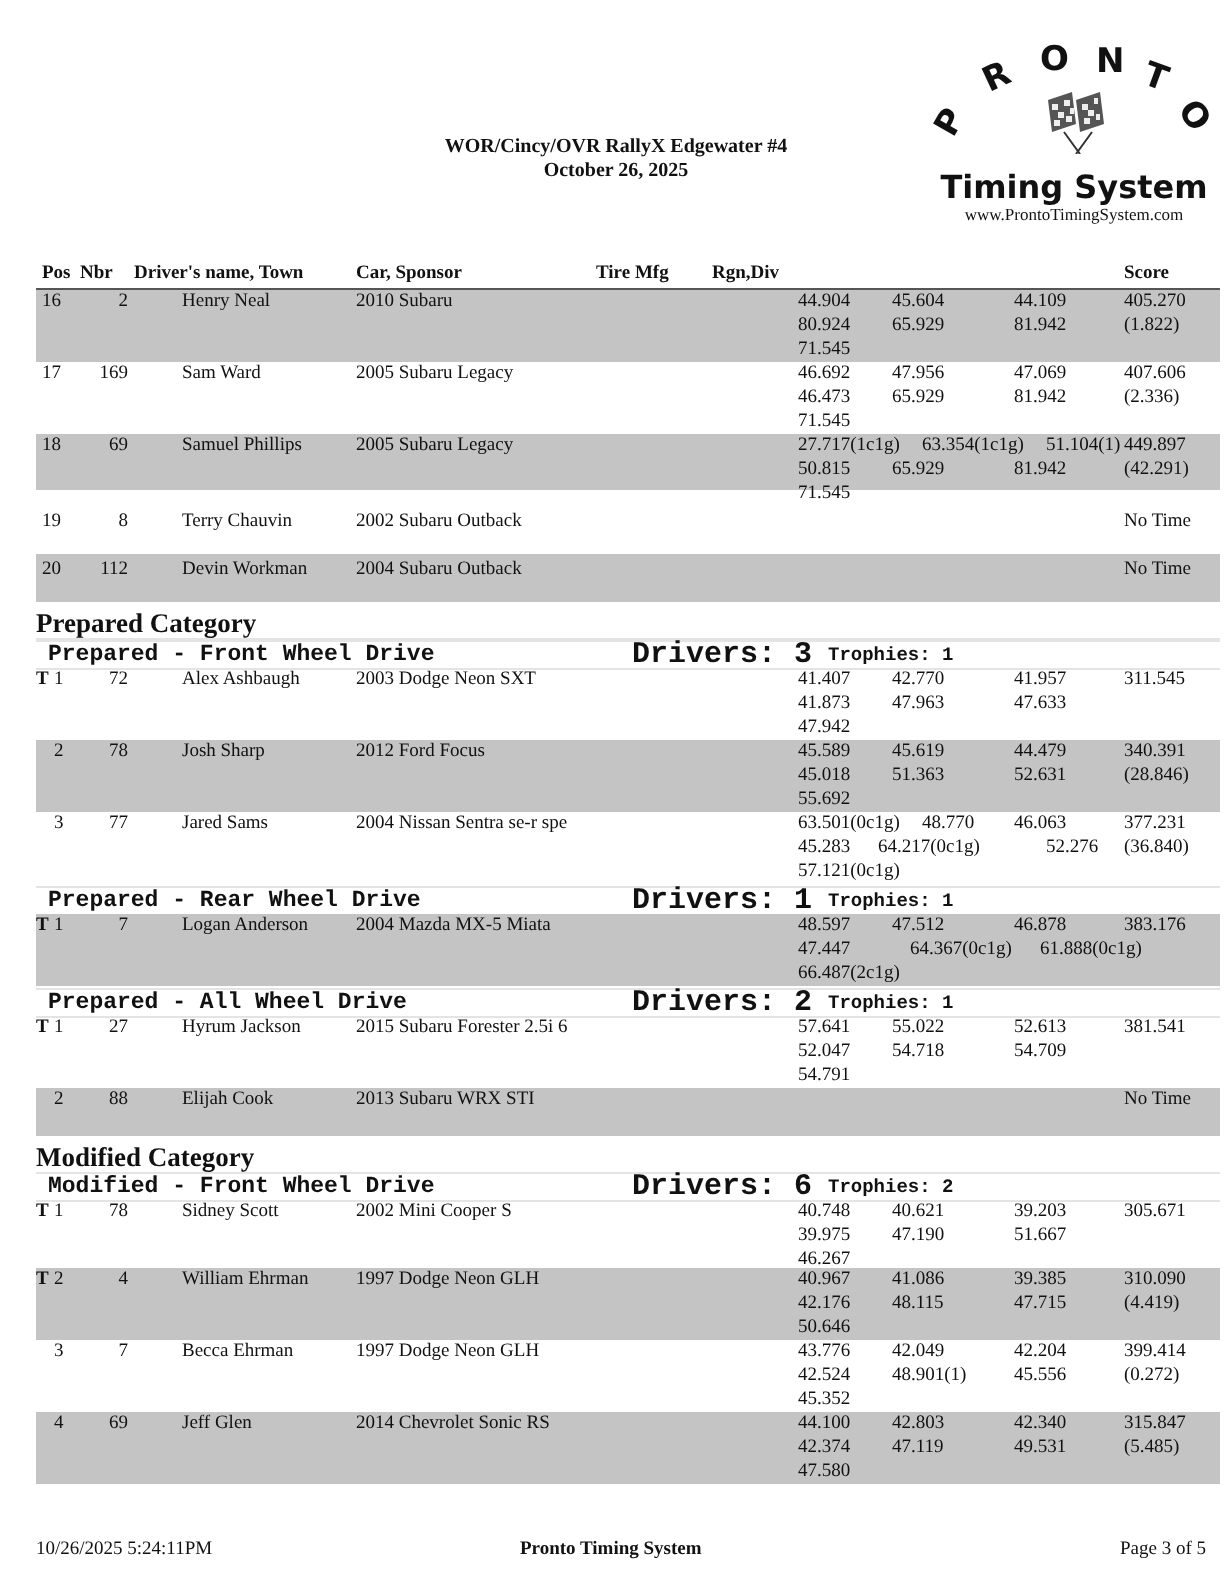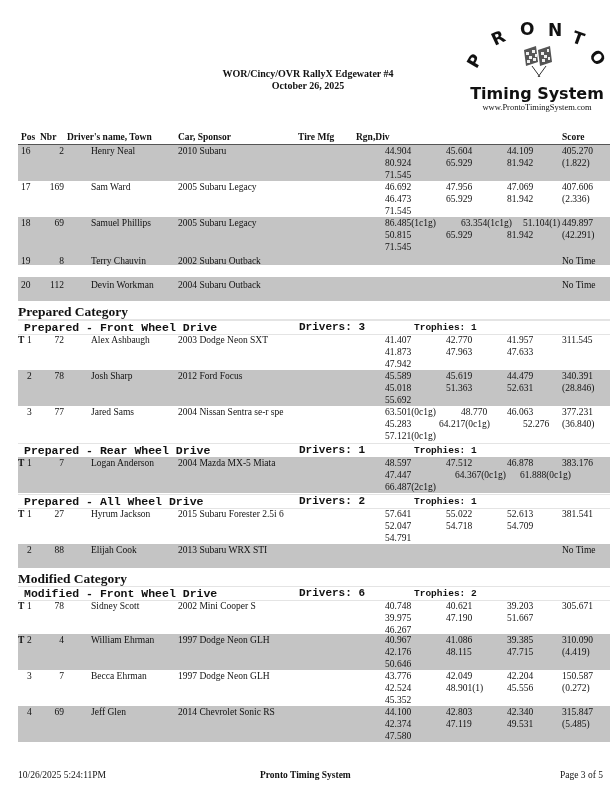--- a/index.html
+++ b/index.html
@@ -21,34 +21,34 @@
     border-bottom: 2px solid #555; }
   .hdr span { position: absolute; top: 0; white-space: nowrap; }
 
   .row { position: absolute; left: 18px; width: 592px; font-size: 9.5px; line-height: 12px; }
   .row.shade { background: #c4c4c4; }
   .row span { position: absolute; white-space: nowrap; }
   .c-pos { left: 3px; }
   .c-nbr { left: 24px; width: 22px; text-align: right; }
   .c-name { left: 49px; margin-left: 24px; }
   .c-car { left: 160px; }
-  .c-t1 { left: 367px; text-align: right; }
+  .c-t1 { left: 381px; text-align: right; }
   .c-t2 { left: 428px; }
   .c-t3 { left: 489px; }
   .c-score { left: 544px; }
   .c-tag { left: 0px; font-weight: bold; }
   .c-posT { left: 9px; }
 
   .cat { position: absolute; left: 18px; width: 592px; font-size: 13.5px; font-weight: bold; line-height: 15px;
     border-bottom: 1px solid #e4e4e4; }
   .cls { position: absolute; left: 18px; width: 592px; height: 13px; font-size: 11.5px; font-weight: bold; line-height: 13px;
     border-bottom: 1px solid #e4e4e4; border-top: 1px solid #e4e4e4; }
   .cls span { position: absolute; white-space: nowrap; font-family: Liberation Mono, monospace; }
   .cls .cn { left: 6px; }
-  .cls .dr { left: 281px; font-size: 11px; }
+  .cls .dr { left: 298px; font-size: 15px; }
   .cls .tr { left: 396px; font-size: 9.5px; }
 
   .footer { position: absolute; top: 770px; left: 18px; width: 592px; font-size: 9.5px; }
   .footer span { position: absolute; white-space: nowrap; }
 </style>
 </head>
 <body>
 
 <div class="title-block">
   <div class="subtitle">WOR/Cincy/OVR RallyX Edgewater #4</div>
@@ -113,26 +113,26 @@
   <span class="c-t2" style="top:0">47.956</span>
   <span class="c-t3" style="top:0">47.069</span>
   <span class="c-score" style="top:0">407.606</span>
   <span class="c-t1" style="top:12px">46.473</span>
   <span class="c-t2" style="top:12px">65.929</span>
   <span class="c-t3" style="top:12px">81.942</span>
   <span class="c-score" style="top:12px">(2.336)</span>
   <span class="c-t1" style="top:24px">71.545</span>
 </div>
 
-<div class="row shade" style="top:217px;height:48px">
+<div class="row shade" style="top:217px;height:28px">
   <span class="c-pos" style="top:0">18</span>
   <span class="c-nbr" style="top:0">69</span>
   <span class="c-name" style="top:0">Samuel Phillips</span>
   <span class="c-car" style="top:0">2005 Subaru Legacy</span>
-  <span class="c-t1" style="top:0">86.485(1c1g)</span>
+  <span class="c-t1" style="top:0">27.717(1c1g)</span>
   <span style="left:443px;top:0">63.354(1c1g)</span>
   <span style="left:505px;top:0">51.104(1)</span>
   <span class="c-score" style="top:0">449.897</span>
   <span class="c-t1" style="top:12px">50.815</span>
   <span class="c-t2" style="top:12px">65.929</span>
   <span class="c-t3" style="top:12px">81.942</span>
   <span class="c-score" style="top:12px">(42.291)</span>
   <span class="c-t1" style="top:24px">71.545</span>
 </div>
 
@@ -302,21 +302,21 @@
 </div>
 
 <div class="row" style="top:670px;height:36px">
   <span class="c-posT" style="top:0">3</span>
   <span class="c-nbr" style="top:0">7</span>
   <span class="c-name" style="top:0">Becca Ehrman</span>
   <span class="c-car" style="top:0">1997 Dodge Neon GLH</span>
   <span class="c-t1" style="top:0">43.776</span>
   <span class="c-t2" style="top:0">42.049</span>
   <span class="c-t3" style="top:0">42.204</span>
-  <span class="c-score" style="top:0">150.587</span>
+  <span class="c-score" style="top:0">399.414</span>
   <span class="c-t1" style="top:12px">42.524</span>
   <span class="c-t2" style="top:12px">48.901(1)</span>
   <span class="c-t3" style="top:12px">45.556</span>
   <span class="c-score" style="top:12px">(0.272)</span>
   <span class="c-t1" style="top:24px">45.352</span>
 </div>
 
 <div class="row shade" style="top:706px;height:36px">
   <span class="c-posT" style="top:0">4</span>
   <span class="c-nbr" style="top:0">69</span>

